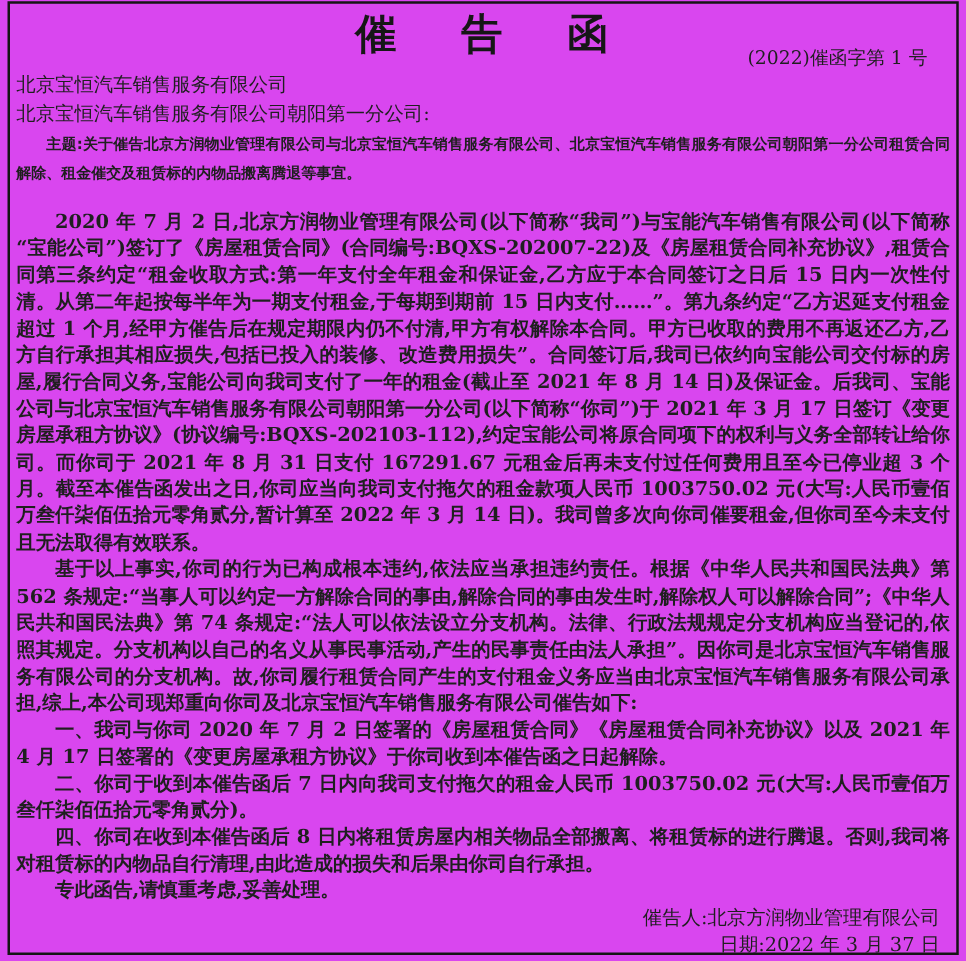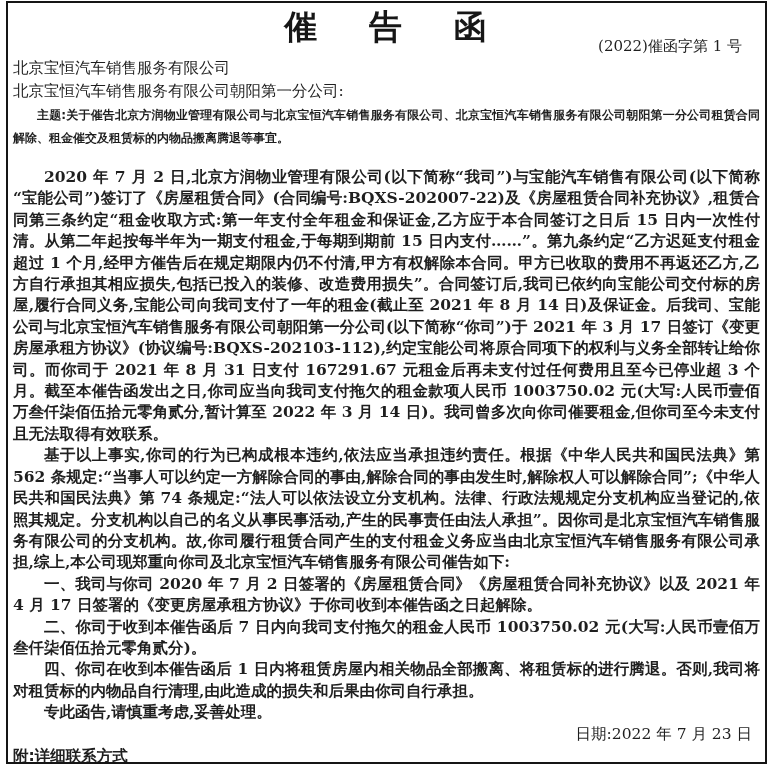--- a/index.html
+++ b/index.html
@@ -1,20 +1,20 @@
 <!DOCTYPE html>
 <html lang="zh"><head>
 <meta charset="utf-8">
 <style>
   html, body { margin: 0; padding: 0; background: #e8e8e8; }
   .page {
     position: relative;
     width: 773px;
     height: 769px;
-    background: #ffffff;
+    background: #d946ef;
     overflow: hidden;
     color: #1f1f1f;
     font-family: "DejaVu Serif", "Liberation Serif", serif;
   }
   .frame {
     position: absolute;
     top: 1px; left: 6px; right: 6px; bottom: 5px;
     border: 2px solid #151515;
     padding: 2px 5px 2px 5px;
     box-sizing: border-box;
@@ -84,22 +84,23 @@
     <div class="addr">北京宝恒汽车销售服务有限公司</div>
     <div class="addr">北京宝恒汽车销售服务有限公司朝阳第一分公司:</div>
 
     <p class="subject">主题:关于催告北京方润物业管理有限公司与北京宝恒汽车销售服务有限公司、北京宝恒汽车销售服务有限公司朝阳第一分公司租赁合同解除、租金催交及租赁标的内物品搬离腾退等事宜。</p>
 
     <p class="para">2020 年 7 月 2 日,北京方润物业管理有限公司(以下简称“我司”)与宝能汽车销售有限公司(以下简称“宝能公司”)签订了《房屋租赁合同》(合同编号:BQXS-202007-22)及《房屋租赁合同补充协议》,租赁合同第三条约定“租金收取方式:第一年支付全年租金和保证金,乙方应于本合同签订之日后 15 日内一次性付清。从第二年起按每半年为一期支付租金,于每期到期前 15 日内支付……”。第九条约定“乙方迟延支付租金超过 1 个月,经甲方催告后在规定期限内仍不付清,甲方有权解除本合同。甲方已收取的费用不再返还乙方,乙方自行承担其相应损失,包括已投入的装修、改造费用损失”。合同签订后,我司已依约向宝能公司交付标的房屋,履行合同义务,宝能公司向我司支付了一年的租金(截止至 2021 年 8 月 14 日)及保证金。后我司、宝能公司与北京宝恒汽车销售服务有限公司朝阳第一分公司(以下简称“你司”)于 2021 年 3 月 17 日签订《变更房屋承租方协议》(协议编号:BQXS-202103-112),约定宝能公司将原合同项下的权利与义务全部转让给你司。而你司于 2021 年 8 月 31 日支付 167291.67 元租金后再未支付过任何费用且至今已停业超 3 个月。截至本催告函发出之日,你司应当向我司支付拖欠的租金款项人民币 1003750.02 元(大写:人民币壹佰万叁仟柒佰伍拾元零角贰分,暂计算至 2022 年 3 月 14 日)。我司曾多次向你司催要租金,但你司至今未支付且无法取得有效联系。</p>
     <p class="para">基于以上事实,你司的行为已构成根本违约,依法应当承担违约责任。根据《中华人民共和国民法典》第 562 条规定:“当事人可以约定一方解除合同的事由,解除合同的事由发生时,解除权人可以解除合同”;《中华人民共和国民法典》第 74 条规定:“法人可以依法设立分支机构。法律、行政法规规定分支机构应当登记的,依照其规定。分支机构以自己的名义从事民事活动,产生的民事责任由法人承担”。因你司是北京宝恒汽车销售服务有限公司的分支机构。故,你司履行租赁合同产生的支付租金义务应当由北京宝恒汽车销售服务有限公司承担,综上,本公司现郑重向你司及北京宝恒汽车销售服务有限公司催告如下:</p>
 
     <p class="para">一、我司与你司 2020 年 7 月 2 日签署的《房屋租赁合同》《房屋租赁合同补充协议》以及 2021 年 4 月 17 日签署的《变更房屋承租方协议》于你司收到本催告函之日起解除。</p>
     <p class="para">二、你司于收到本催告函后 7 日内向我司支付拖欠的租金人民币 1003750.02 元(大写:人民币壹佰万叁仟柒佰伍拾元零角贰分)。</p>
-    <p class="para">四、你司在收到本催告函后 1 日内将租赁房屋内相关物品全部搬离、将租赁标的进行腾退。否则,我司将对租赁标的内物品自行清理,由此造成的损失和后果由你司自行承担。</p>
+    <p class="para">四、你司在收到本催告函后 8 日内将租赁房屋内相关物品全部搬离、将租赁标的进行腾退。否则,我司将对租赁标的内物品自行清理,由此造成的损失和后果由你司自行承担。</p>
 
     <p class="para">专此函告,请慎重考虑,妥善处理。</p>
 
-    <div class="sig">日期:2022 年 7 月 23 日</div>
+    <div class="sig">催告人:北京方润物业管理有限公司</div>
+    <div class="sig">日期:2022 年 3 月 37 日</div>
 
     <div class="attach">附:详细联系方式</div>
 
   </div>
 </div>
 
 </body></html>

